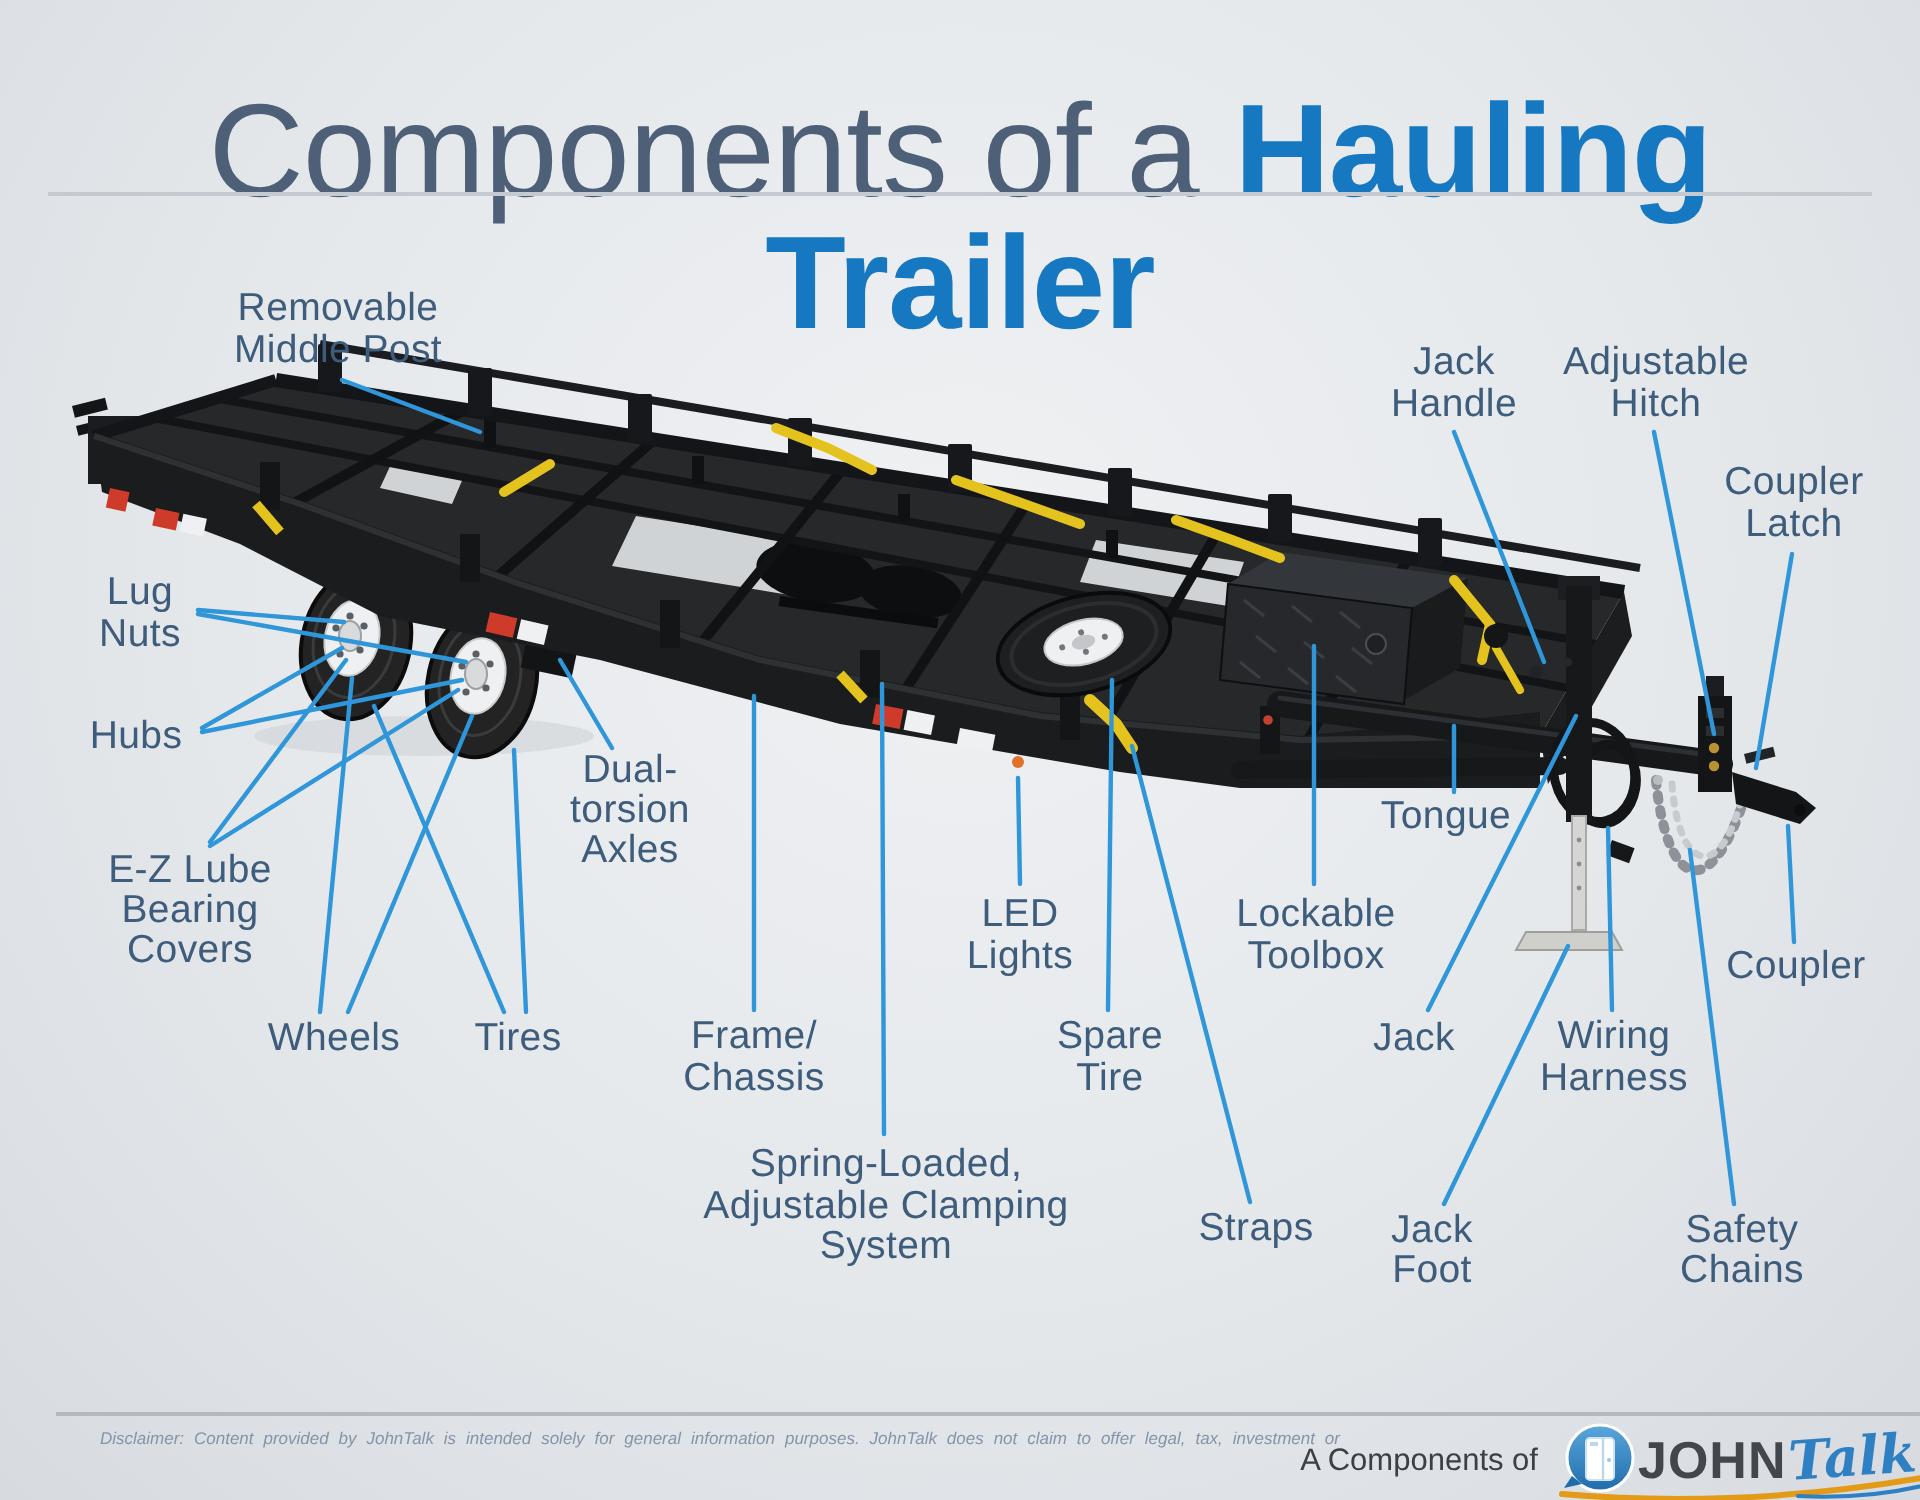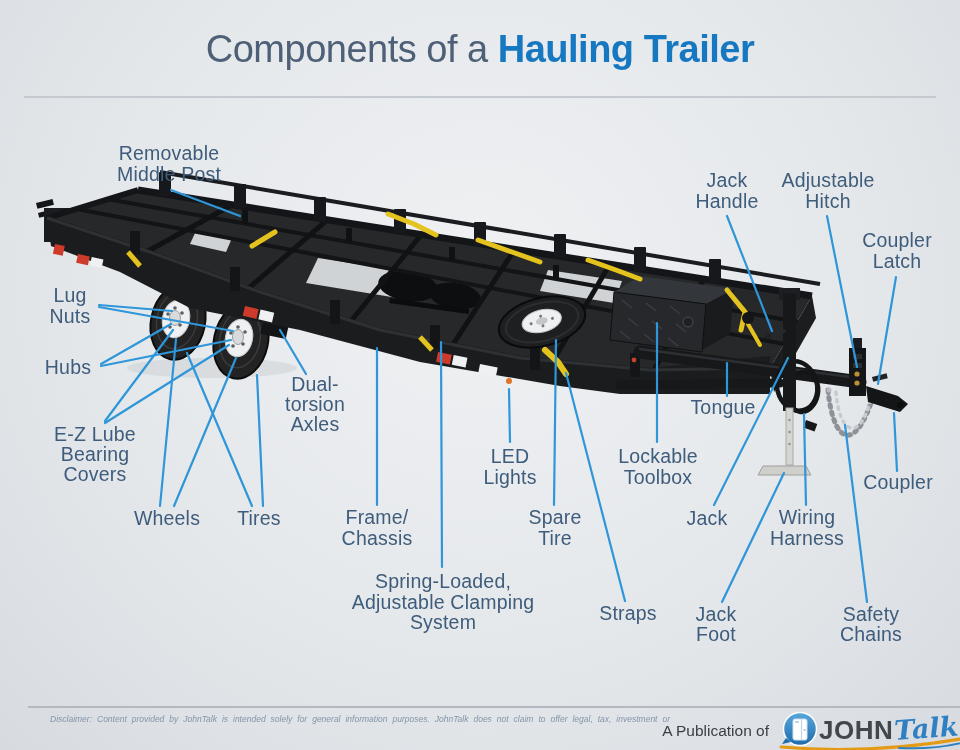--- a/index.html
+++ b/index.html
@@ -9,21 +9,21 @@
     --disclaimer:#8495a9; --divider:#c5cad1;
   }
   html,body{margin:0;padding:0;}
   body{
     width:960px;height:750px;overflow:hidden;position:relative;
     font-family:"Liberation Sans", sans-serif;
     background:radial-gradient(ellipse at 50% 38%, #eff1f3 0%, #e5e8eb 55%, #d7dadf 100%);
   }
   .stage{position:absolute;inset:0;}
   header{position:absolute;left:0;top:0;width:960px;text-align:center;}
-  h1{margin:0;padding-top:30px;font-size:38px;font-weight:400;letter-spacing:-0.5px;line-height:1;}
+  h1{margin:0;padding-top:42px;font-size:66px;font-weight:400;letter-spacing:-0.5px;line-height:1;}
   h1 .pre{color:var(--title_prefix);}
   h1 .hl{color:var(--title_highlight);font-weight:700;}
   .title-divider{position:absolute;left:24px;top:96px;width:912px;height:2px;background:var(--divider);}
   svg.scene{position:absolute;left:0;top:0;}
   .lbl{fill:var(--label_text);font-size:19.5px;letter-spacing:0.2px;text-anchor:middle;}
   .leader{stroke:var(--leader);stroke-width:2.2;stroke-linecap:round;fill:none;}
   footer{position:absolute;left:0;top:706px;width:960px;height:52px;margin-left:28px;}
   .footer-divider{position:absolute;left:0;top:0;width:960px;height:2px;background:#b3b9c1;}
   .disclaimer{position:absolute;left:22px;top:8px;width:620px;margin:0;
     font-size:8.5px;font-style:italic;line-height:11.5px;color:var(--disclaimer);}
@@ -377,21 +377,21 @@
       </g>
     </g>
   </svg>
 
   <footer>
     <div class="footer-divider"></div>
     <p class="disclaimer">
       <span class="disc-line disc-just">Disclaimer: Content provided by JohnTalk is intended solely for general information purposes. JohnTalk does not claim to offer legal, tax, investment or</span>
     </p>
     <div class="pub">
-      <span class="pub-text">A Publication of</span>
+      <span class="pub-text">A Components of</span>
       <svg width="195" height="46" viewBox="0 0 195 46">
         <defs>
           <linearGradient id="logoGrad" x1="0" y1="0" x2="0" y2="1">
             <stop offset="0" stop-color="#5aa7dc"></stop>
               <stop offset="1" stop-color="#1f6cab"></stop>
           </linearGradient>
         </defs>
         <path d="M 2 39 Q 95 47 193 29" fill="none" stroke="var(--logo_orange)" stroke-width="3" stroke-linecap="round"></path>
         <g>
           <circle cx="21" cy="21" r="16.5" fill="url(#logoGrad)" stroke="#ffffff" stroke-width="1.5"></circle>

